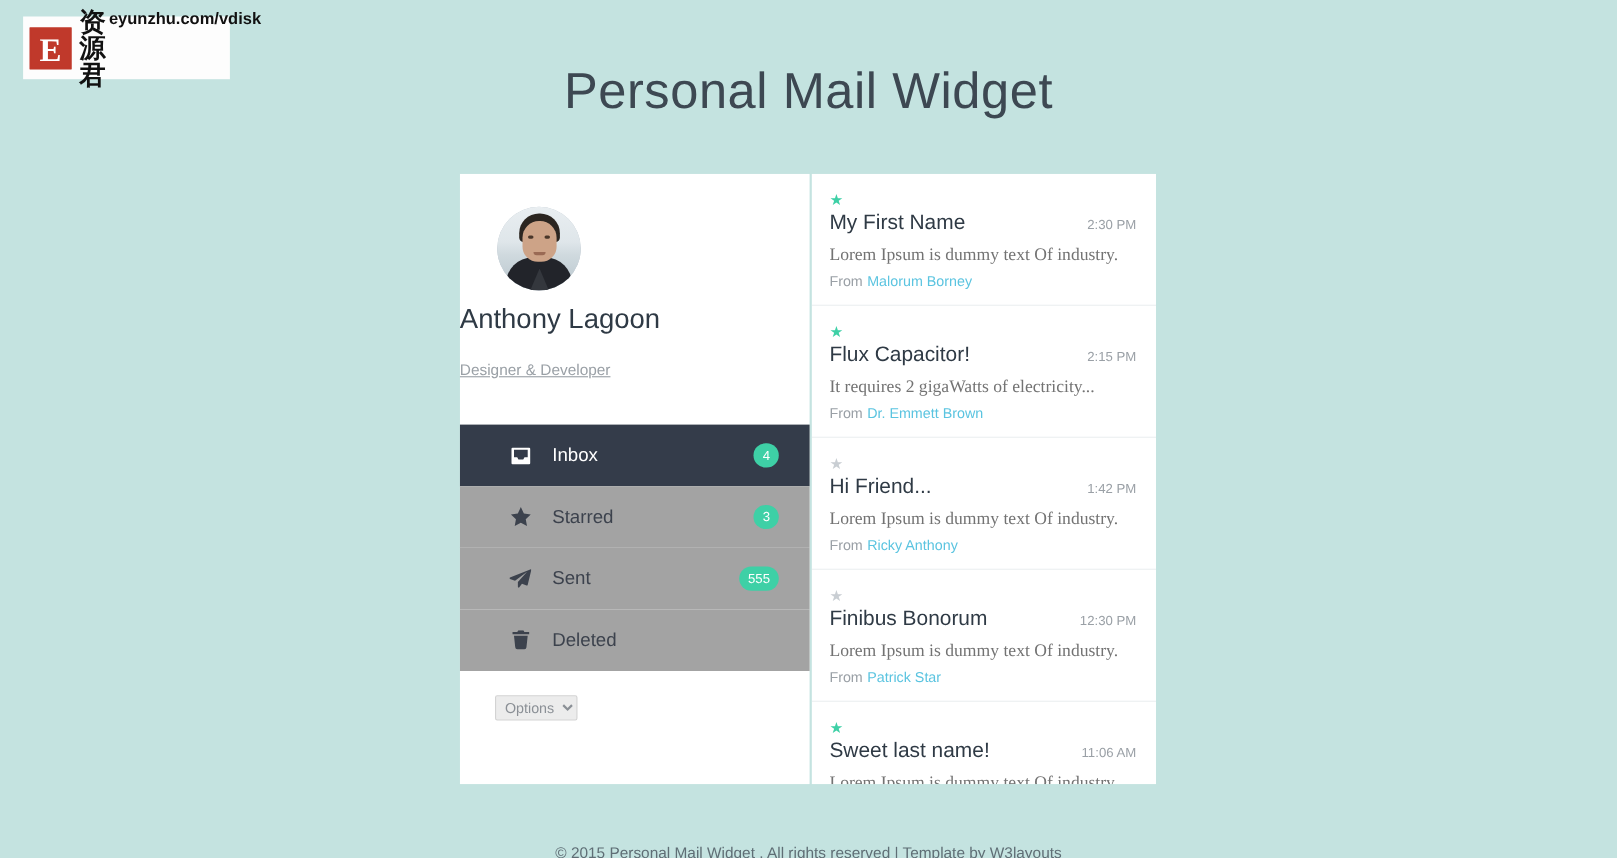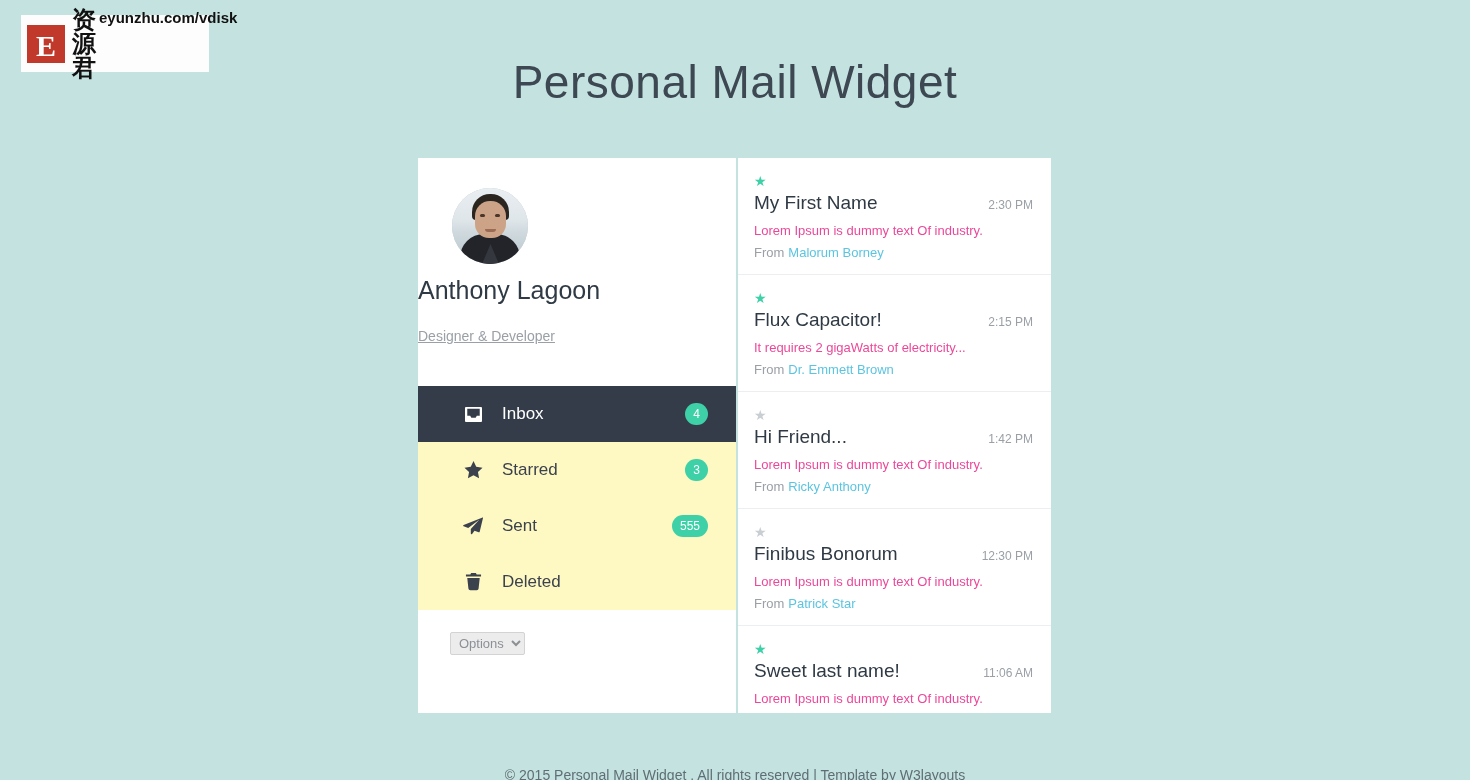--- a/index.html
+++ b/index.html
@@ -168,21 +168,21 @@
     text-decoration: underline;
   }
 
   .nav { margin-top: 42px; }
   .nav-item {
     height: 56px;
     display: flex;
     align-items: center;
     padding: 0 28px 0 44px;
     cursor: pointer;
-    background: #fef9c3;
+    background: #a3a3a3;
   }
   .nav-item.active { background: #343c4a; }
   .nav-icon {
     width: 22px;
     height: 20px;
     flex: none;
     display: flex;
     align-items: center;
     justify-content: center;
     color: #3c424d;
@@ -252,23 +252,24 @@
     color: #2f3a45;
     font-weight: 400;
   }
   .mail-time {
     font-size: 12px;
     color: #9aa0a6;
     flex: none;
     margin-left: 10px;
   }
   .mail-snippet {
-    font-size: 13px;
-    color: #ec4899;
+    font-size: 16px;
+    color: #737373;
     margin-top: 9px;
+    font-family: Liberation Serif, serif;
   }
   .mail-from {
     font-size: 13px;
     color: #9aa0a6;
     margin-top: 7px;
   }
   .mail-from a {
     color: #5bc4e0;
     text-decoration: none;
     margin-left: 4px;

